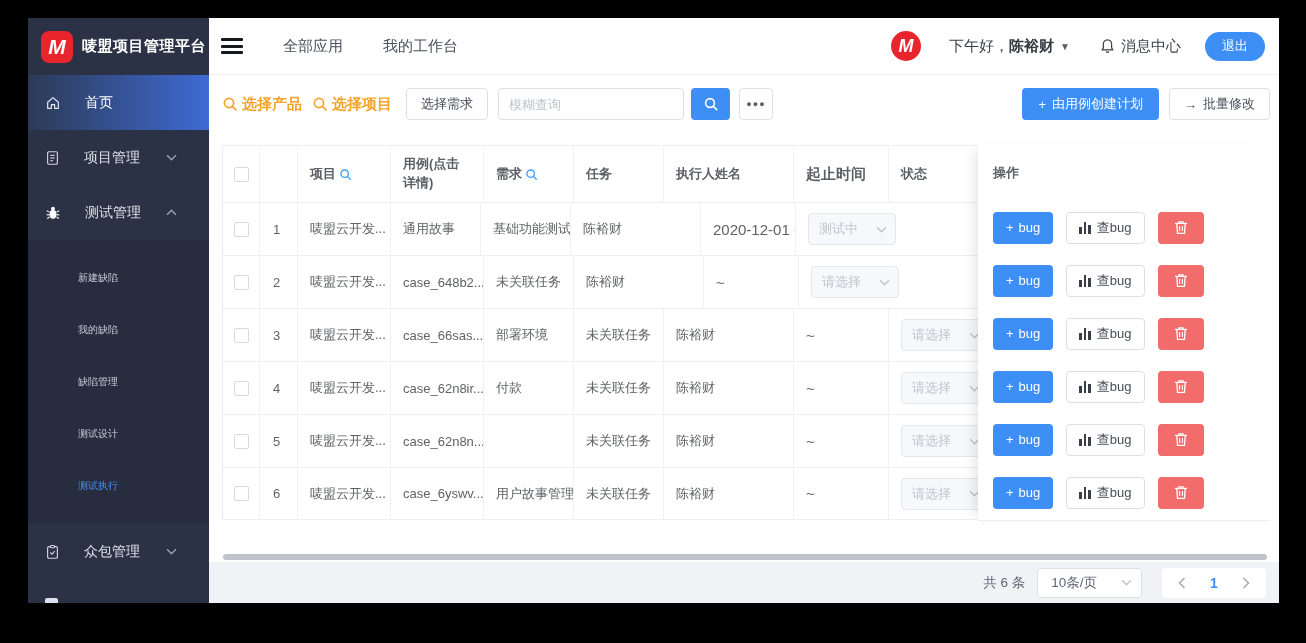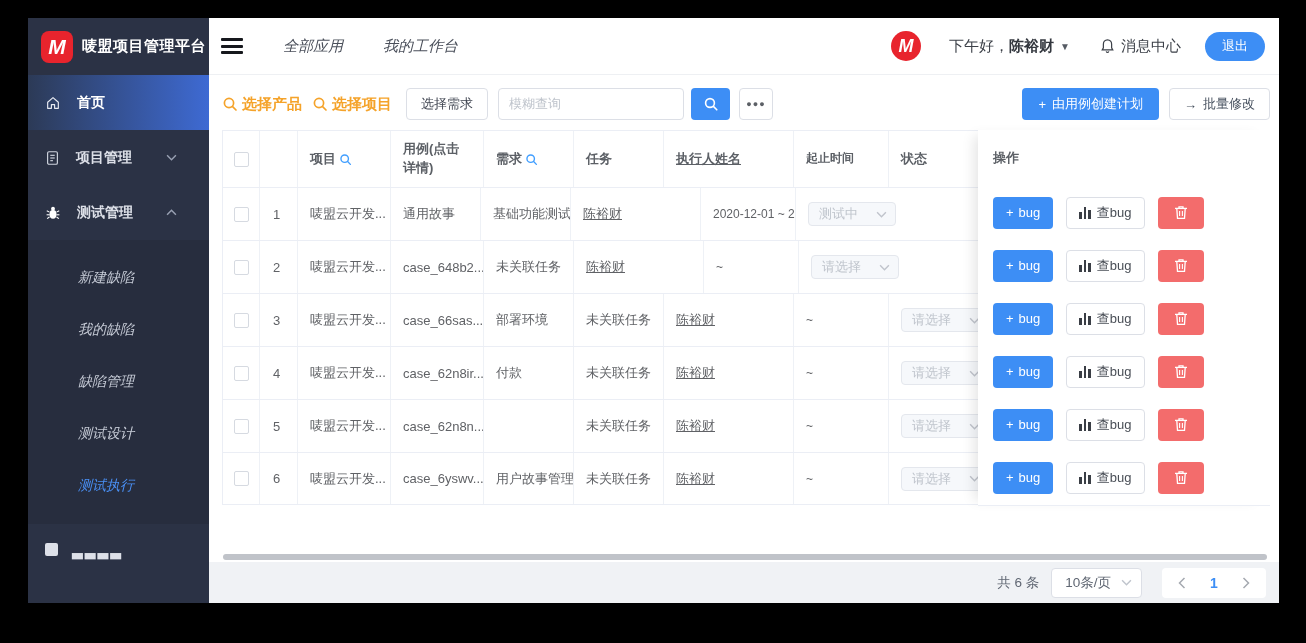--- a/index.html
+++ b/index.html
@@ -7,94 +7,94 @@
   .app { position:absolute; left:28px; top:18px; width:1251px; height:585px; background:#fff; overflow:hidden; }
 
   
   .hdr { height:57px; display:flex; }
   .logo-area { width:181px; background:#2b3245; display:flex; align-items:center; padding-left:13px; gap:9px; flex:none; }
   .logo-badge { width:32px; height:32px; background:#e8242d; border-radius:8px; color:#fff; display:flex; align-items:center; justify-content:center; font-weight:bold; font-style:italic; font-size:21px; }
   .logo-title { color:#fff; font-size:15px; font-weight:700; letter-spacing:.5px;font-family:Liberation Mono, monospace; }
   .hdr-main { flex:1; display:flex; align-items:center; padding:0 14px 0 12px; border-bottom:1px solid #eef0f3; background:#fff; }
   .hamburger { width:22px; height:16px; display:flex; flex-direction:column; justify-content:space-between; cursor:pointer; }
   .hamburger i { height:3px; background:#16181d; border-radius:1px; }
-  .hdr-tab { font-size:15px; color:#4b505b; margin-left:40px; cursor:pointer;font-style:italic; }
+  .hdr-tab { font-size:15px; color:#4b505b; margin-left:40px; cursor:pointer; }
   .hdr-spacer { flex:1; }
   .avatar { width:30px; height:30px; border-radius:50%; background:#e8242d; color:#fff; display:flex; align-items:center; justify-content:center; font-weight:bold; font-style:italic; font-size:18px; }
   .greet { margin-left:28px; font-size:15px; color:#3c4048; }
   .uname { font-weight:700; color:#33373e; }
   .caret { font-size:10px; color:#565b64; margin-left:6px; }
   .msg { display:flex; align-items:center; gap:6px; margin-left:30px; color:#3c4048; font-size:15px; cursor:pointer; }
   .logout-btn { margin-left:24px; background:#3d8ef5; color:#fff; border:none; border-radius:15px; height:29px; padding:0 17px; font-size:13px; cursor:pointer; }
 
   
   .body-row { display:flex; height:528px; }
   aside { width:181px; flex:none; background:#2b3245; overflow:hidden; }
-  .side-item { height:55px; display:flex; align-items:center; gap:16px; padding:0 32px 0 17px; color:#dde0e8; font-size:14px; cursor:pointer;font-weight:bold; }
+  .side-item { height:55px; display:flex; align-items:center; gap:24px; padding:0 32px 0 17px; color:#dde0e8; font-size:14px; cursor:pointer; }
   .side-item .lbl { flex:1; }
   .side-item.active { background:linear-gradient(90deg,#2c3a56 0%,#3e6ad3 100%); color:#fff; }
   .submenu { background:#272d3e; padding:12px 0; }
-  .sub-item { height:52px; display:flex; align-items:center; padding-left:50px; color:#c6cbd6; font-size:14px; cursor:pointer;font-style:italic; }
+  .sub-item { height:52px; display:flex; align-items:center; padding-left:50px; color:#c6cbd6; font-size:10px; cursor:pointer; }
   .sub-item.active { color:#4a90f5; }
   .cut-item { height:55px; display:flex; align-items:flex-start; gap:14px; padding:19px 14px 0 17px; color:#dde0e8; font-size:14px; overflow:hidden; }
   .cut-item .sliver { width:13px; height:13px; background:#dde0e8; border-radius:2px; }
   .cut-item .tx { letter-spacing:2px; }
 
   main { flex:1; position:relative; background:#fff; }
 
   
   .toolbar { position:absolute; top:13px; left:13px; right:9px; height:32px; display:flex; align-items:center; }
   .flt { display:flex; align-items:center; gap:4px; color:#f5a32a; font-size:15px; font-weight:700; cursor:pointer; margin-right:10px; }
   .btn-outline { height:32px; border:1px solid #dcdfe6; background:#fff; border-radius:4px; padding:0 14px; font-size:13px; color:#3f4450; cursor:pointer; margin-left:4px; }
-  .search-input { width:186px; height:32px; border:1px solid #dcdfe6; border-radius:4px; margin-left:10px; padding:0 10px; font-size:13px; color:#a16207; font-family:Liberation Serif, serif; }
+  .search-input { width:186px; height:32px; border:1px solid #dcdfe6; border-radius:4px; margin-left:10px; padding:0 10px; font-size:13px; color:#a16207; font-family:Liberation Sans, sans-serif; }
   .search-input::placeholder { color:#bfc4cc; }
   .search-btn { width:39px; height:32px; background:#3d8ef5; border:none; border-radius:4px; margin-left:7px; display:flex; align-items:center; justify-content:center; cursor:pointer; }
   .more-btn { width:34px; height:32px; border:1px solid #dcdfe6; background:#fff; border-radius:4px; margin-left:9px; color:#5c6066; font-size:9px; letter-spacing:1px; cursor:pointer; }
   .toolbar-right { margin-left:auto; display:flex; gap:10px; }
   .btn-primary { height:32px; background:#3d8ef5; color:#fff; border:none; border-radius:4px; padding:0 16px; font-size:13px; cursor:pointer; display:flex; align-items:center; gap:6px; }
   .btn-plain { height:32px; background:#fff; color:#46505e; border:1px solid #dcdfe6; border-radius:4px; padding:0 14px; font-size:13px; cursor:pointer; display:flex; align-items:center; gap:6px; }
 
   
-  .table-wrap { position:absolute; top:55px; left:13px; width:1048px; }
+  .table-wrap { position:absolute; top:70px; left:13px; width:1048px; }
   .tbl { border:1px solid #ebeef5; border-bottom:none; }
   .thead, .tr { display:flex; }
   .thead { height:56px; }
   .tr { height:53px; border-top:1px solid #ebeef5; }
   .tr:last-of-type { border-bottom:1px solid #ebeef5; }
   .th, .td { border-right:1px solid #eef1f6; padding:0 12px; display:flex; align-items:center; font-size:13px; color:#606266; overflow:hidden; white-space:nowrap; }
   .th { font-weight:700; color:#5c6066; white-space:normal; line-height:1.45; }
   .c-check { width:37px; flex:none; justify-content:center; padding:0; }
   .c-idx { width:38px; flex:none; padding:0 0 0 13px; }
   .c-project { width:93px; flex:none; }
   .c-case { width:93px; flex:none; }
   .c-req { width:90px; flex:none; }
   .c-task { width:90px; flex:none; }
-  .c-exec { width:130px; flex:none;text-decoration:underline; }
-  .c-date { width:95px; flex:none; font-size:12px; }
+  .c-exec { width:130px; flex:none; }
+  .c-date { width:95px; flex:none; font-size:15px; }
   .c-status { flex:1; border-right:none; }
   .checkbox { width:15px; height:15px; border:1px solid #d6dae1; border-radius:2px; background:#fff; cursor:pointer; }
   .hmag { margin-left:3px; }
-  .status-select { height:24px; width:88px; background:#f6f8fb; border:1px solid #e4e7ed; border-radius:4px; display:flex; align-items:center; padding:0 8px 0 10px; cursor:not-allowed; }
+  .status-select { height:32px; width:88px; background:#f6f8fb; border:1px solid #e4e7ed; border-radius:4px; display:flex; align-items:center; padding:0 8px 0 10px; cursor:not-allowed; }
   .status-text { flex:1; overflow:hidden; white-space:nowrap; color:#bfc4cc; font-size:13px; }
 
   
   .actions-col { position:absolute; top:0; left:756px; width:292px; height:376px; background:#fff; box-shadow:-10px 0 12px -6px rgba(0,0,0,.10); border-bottom:1px solid #ebeef5; }
   .actions-head { height:56px; display:flex; align-items:center; padding-left:15px; font-size:13px; font-weight:700; color:#5c6066; }
   .action-row { height:53px; display:flex; align-items:center; gap:13px; padding-left:15px; }
   .btn-add { height:32px; background:#3d8ef5; border:none; border-radius:4px; color:#fff; font-size:13px; padding:0 13px; display:flex; align-items:center; gap:5px; cursor:pointer; }
   .btn-view { height:32px; background:#fff; border:1px solid #dcdfe6; border-radius:4px; color:#4a4f57; font-size:13px; padding:0 12px; display:flex; align-items:center; gap:6px; cursor:pointer; }
   .btn-del { width:46px; height:32px; background:#f36c6c; border:none; border-radius:4px; display:flex; align-items:center; justify-content:center; cursor:pointer; }
   .bars { display:flex; align-items:flex-end; gap:2px; height:12px; }
   .bars i { width:2.5px; background:#3a3e45; display:block; }
   .bars i:nth-child(1){height:7px;} .bars i:nth-child(2){height:12px;} .bars i:nth-child(3){height:9px;}
 
   
   .scroll-thumb { position:absolute; top:479px; left:14px; width:1044px; height:6px; background:#c0c3c9; border-radius:3px; }
   .footer-strip { position:absolute; left:0; right:0; top:487px; bottom:0; background:#f0f2f5; display:flex; align-items:center; justify-content:flex-end; gap:12px; padding-right:13px; color:#5f6672; font-size:13.5px; }
-  .page-size { height:30px; background:#fff; border:1px solid #dcdfe6; border-radius:4px; display:flex; align-items:center; gap:10px; padding:0 9px 0 13px; cursor:pointer; color:#5f6672; }
+  .page-size { height:30px; background:#fff; border:1px solid #dcdfe6; border-radius:4px; display:flex; align-items:center; gap:24px; padding:0 9px 0 13px; cursor:pointer; color:#5f6672; }
   .pagination { height:30px; background:#fff; border-radius:4px; display:flex; align-items:center; padding:0 4px; margin-left:8px; }
   .pg { width:32px; display:flex; align-items:center; justify-content:center; cursor:pointer; }
   .page-num { width:32px; text-align:center; color:#3d8ef5; font-weight:700; font-size:14px; }
 </style>
 </head>
 <body>
 
 <div class="app">
 
   <div class="hdr">
@@ -161,20 +161,31 @@
         <svg width="11" height="7" viewBox="0 0 10 6">
             <polyline points="1,5 5,1 9,5" fill="none" stroke="#99a1b3" stroke-width="1.3"></polyline>
           </svg>
       </div>
       <div class="submenu">
         <div class="sub-item">新建缺陷</div>
         <div class="sub-item">我的缺陷</div>
         <div class="sub-item">缺陷管理</div>
         <div class="sub-item">测试设计</div>
         <div class="sub-item active">测试执行</div>
+      </div>
+      <div class="side-item">
+        <svg width="15" height="16" viewBox="0 0 16 18">
+            <rect x="2.5" y="3" width="11" height="13" rx="1.5" fill="none" stroke="#cfd4de" stroke-width="1.3"></rect>
+            <rect x="5.8" y="1.6" width="4.4" height="2.6" rx="0.8" fill="#2b3245" stroke="#cfd4de" stroke-width="1.2"></rect>
+            <polyline points="5.6,9.6 7.4,11.4 10.6,8" fill="none" stroke="#cfd4de" stroke-width="1.3"></polyline>
+          </svg>
+        <span class="lbl">众包管理</span>
+        <svg width="11" height="7" viewBox="0 0 10 6">
+            <polyline points="1,1 5,5 9,1" fill="none" stroke="#99a1b3" stroke-width="1.3"></polyline>
+          </svg>
       </div>
       <div class="cut-item">
         <span class="sliver"></span>
         <span class="tx">▃▃▃▃</span>
       </div>
     </aside>
 
     <main>
 
       <div class="toolbar">

